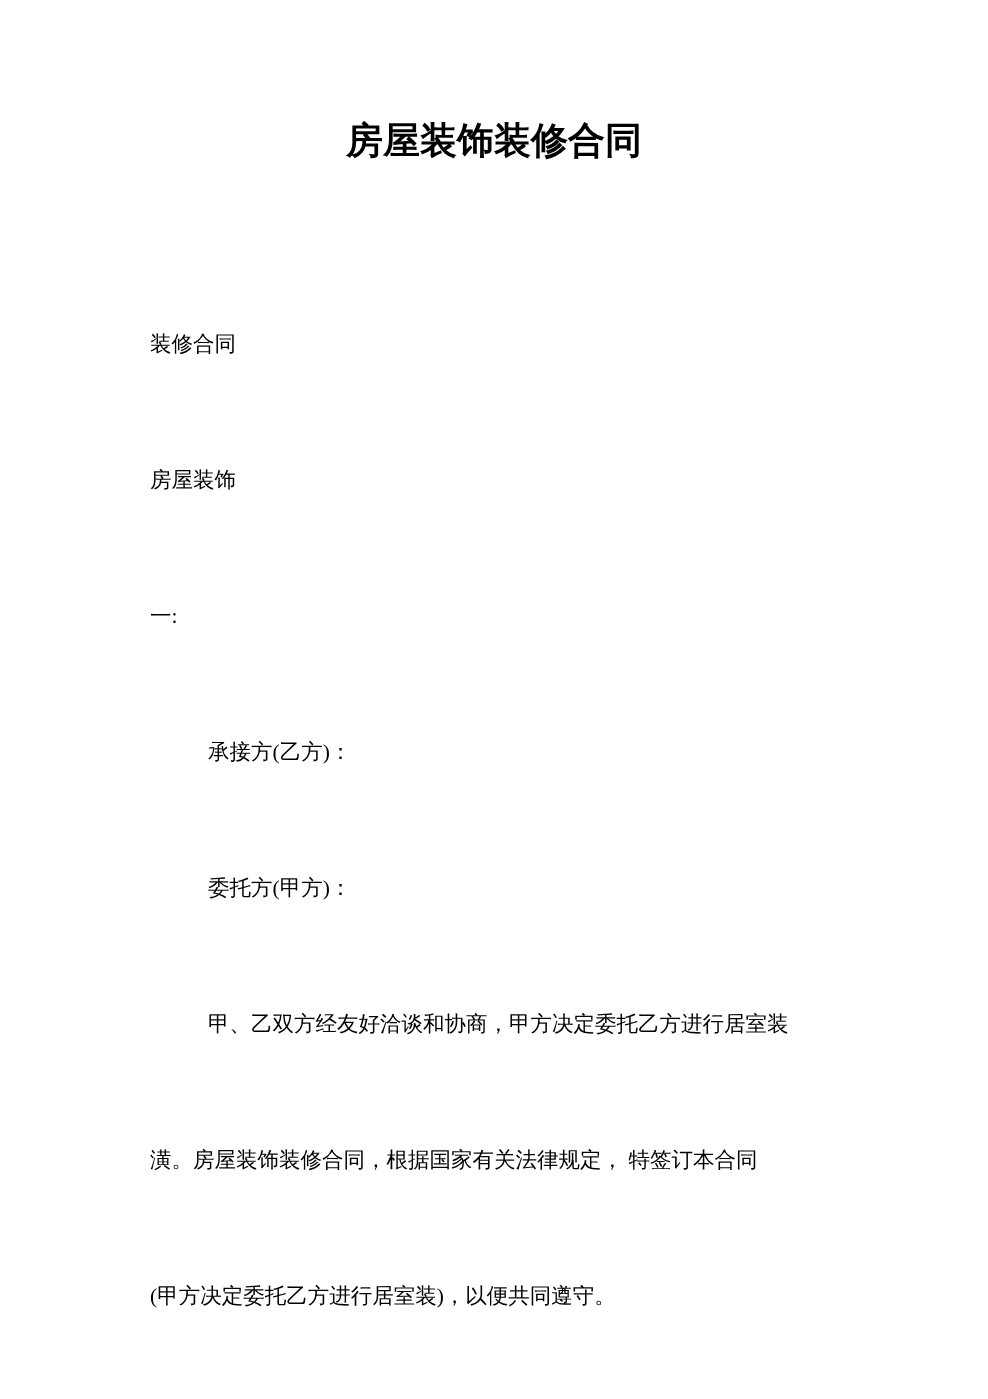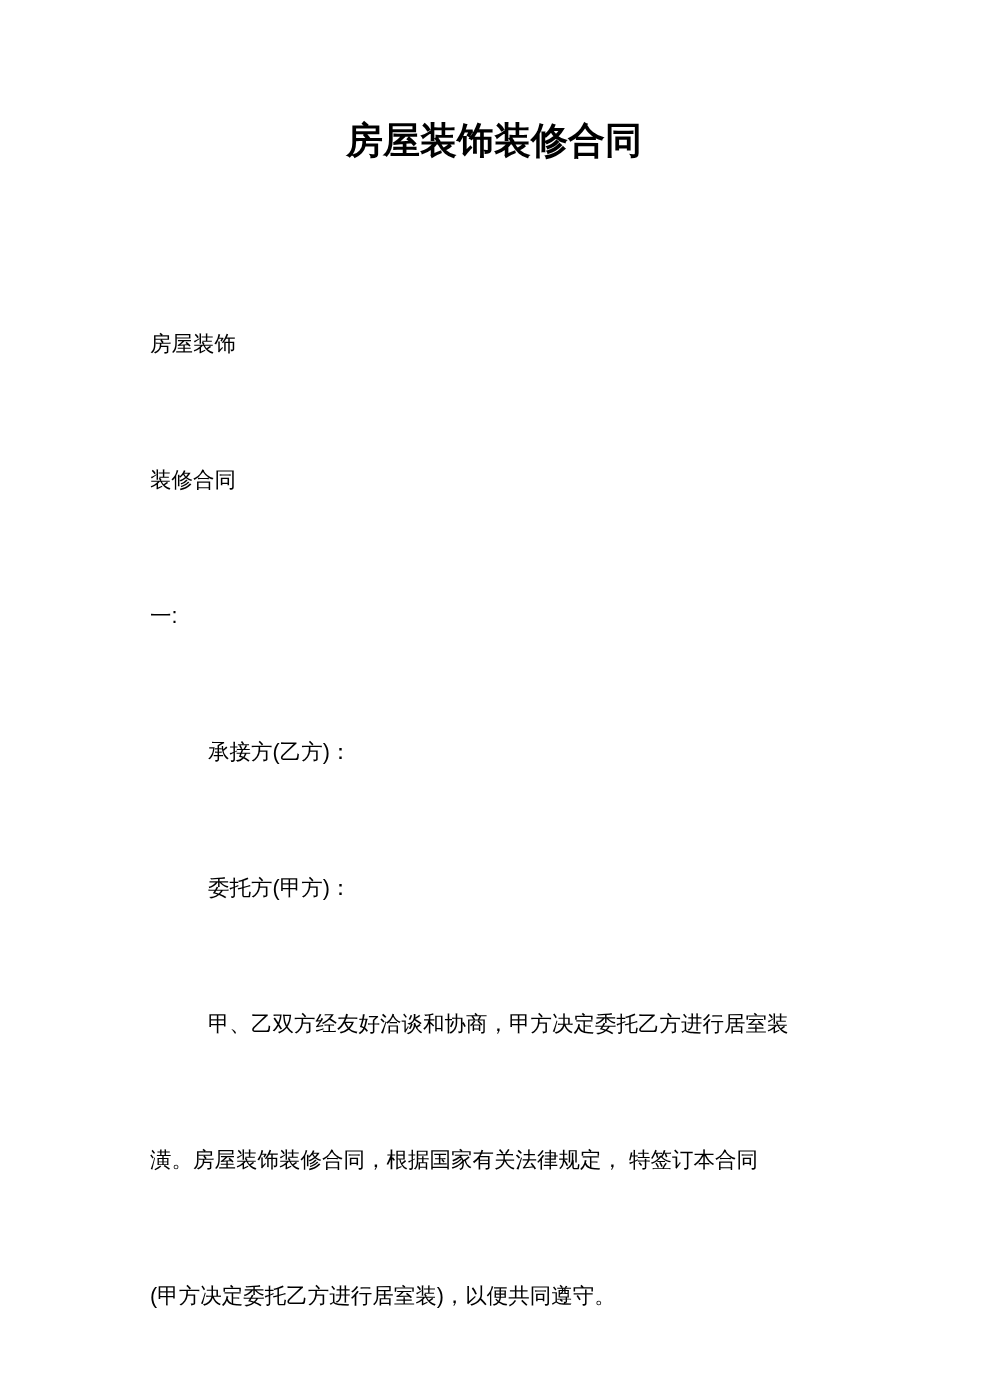--- a/index.html
+++ b/index.html
@@ -6,21 +6,21 @@
     margin: 0;
     padding: 0;
     background: #ffffff;
   }
   .page {
     position: relative;
     width: 988px;
     height: 1399px;
     background: #ffffff;
     color: #000000;
-    font-family: Liberation Sans, sans-serif;
+    font-family: Liberation Serif, serif;
     overflow: hidden;
   }
   .doc-title {
     position: absolute;
     top: 119px;
     left: 0;
     right: 0;
     margin: 0;
     text-align: center;
     font-size: 37px;
@@ -42,22 +42,22 @@
     padding: 0;
   }
   .ind-a { padding-left: 58px; }
 </style>
 </head>
 <body>
 
 <div class="page">
   <h1 class="doc-title">房屋装饰装修合同</h1>
   <div class="content">
+    <div class="ln">装修合同</div>
     <div class="ln">房屋装饰</div>
-    <div class="ln">装修合同</div>
     <div class="ln">一:</div>
     <div class="ln ind-a">承接方(乙方)：</div>
     <div class="ln ind-a">委托方(甲方)：</div>
     <div class="ln ind-a">甲、乙双方经友好洽谈和协商，甲方决定委托乙方进行居室装</div>
     <div class="ln">潢。房屋装饰装修合同，根据国家有关法律规定， 特签订本合同</div>
     <div class="ln">(甲方决定委托乙方进行居室装)，以便共同遵守。</div>
     
     
     
     

